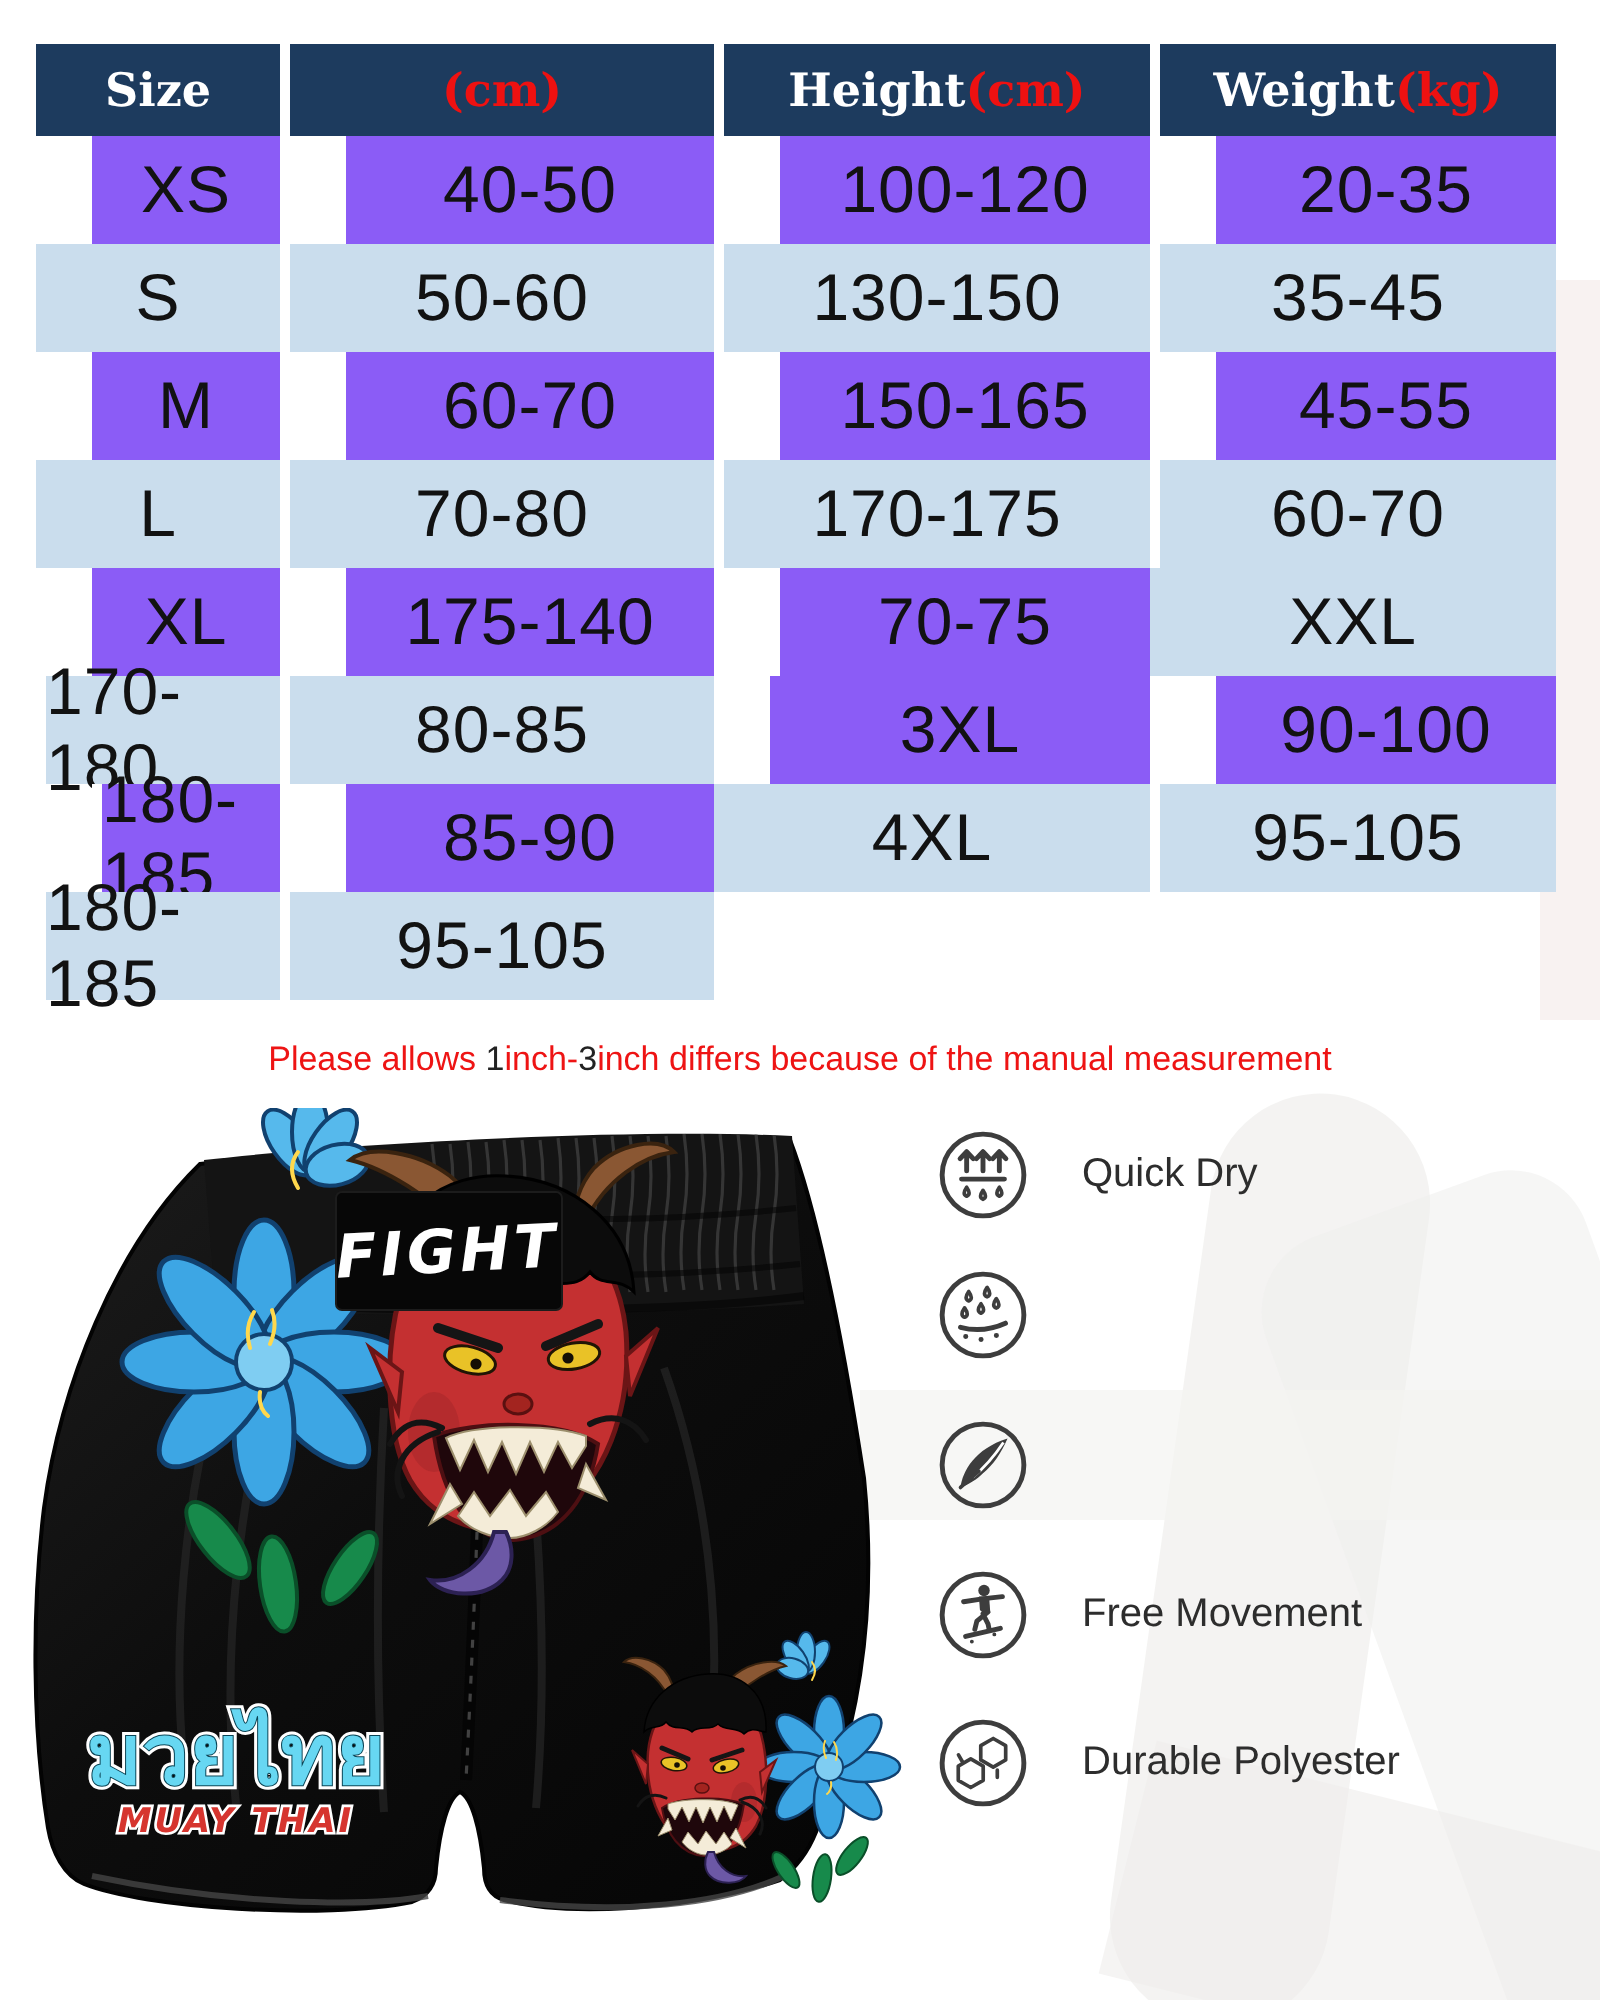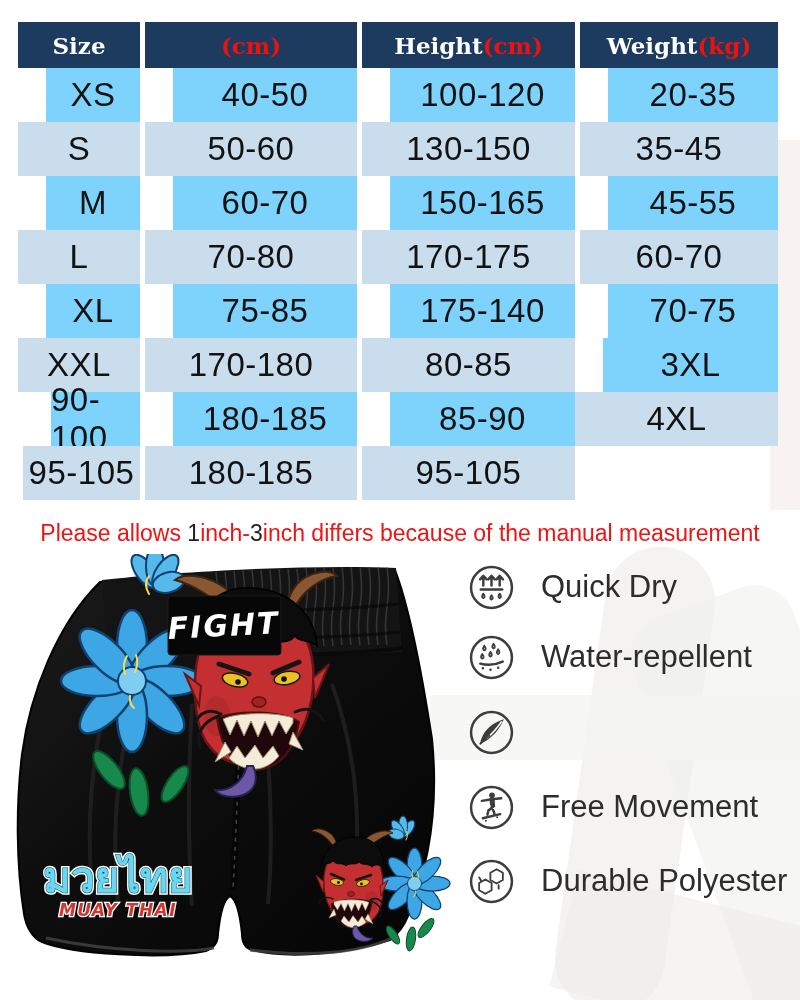--- a/index.html
+++ b/index.html
@@ -23,43 +23,43 @@
     grid-template-rows:46px repeat(8,54px);
   }
   .cell{display:flex;align-items:center;justify-content:center;box-sizing:border-box;}
   .sep{border-left:5px solid #ffffff;}
   .head{
     background:#1d3b5e;color:#ffffff;
     font-family:"DejaVu Serif",serif;font-weight:bold;font-size:23px;
     white-space:nowrap;
   }
   .head .unit{color:#ee1111;}
-  .row-odd{background:#7dd3fc;margin-left:28px;}
+  .row-odd{background:#8b5cf6;margin-left:28px;}
   .row-even{background:#cadded;}
   .data{font-size:33px;color:#121212;letter-spacing:.5px;}
 
   
   .disclaimer{
     position:absolute;left:0;top:520px;width:800px;z-index:2;
-    text-align:center;font-size:23px;color:#ee1414;white-space:nowrap;
+    text-align:center;font-size:17px;color:#ee1414;white-space:nowrap;
   }
   .disclaimer .dark{color:#222222;}
 
   
   .features{position:absolute;left:468px;top:560px;width:330px;z-index:2;}
   .feature{display:flex;align-items:center;height:54px;}
   .feature+.feature{margin-top:16px;}
   .feature:nth-child(3){margin-top:21px;}
   .feature:nth-child(4){margin-top:21px;}
   .feature:nth-child(5){margin-top:20px;}
   .fi{width:47px;height:47px;flex:0 0 47px;}
   .fi .st{fill:none;stroke:#3d3d3d;stroke-width:2.4;stroke-linecap:round;stroke-linejoin:round;}
   .fi .thin{stroke-width:1.8;}
   .fi .fl{fill:#3d3d3d;stroke:none;}
-  .feature-label{margin-left:26px;font-size:31px;color:#2d2d2d;font-weight:500;white-space:nowrap;}
+  .feature-label{margin-left:26px;font-size:20px;color:#2d2d2d;font-weight:500;white-space:nowrap;}
 
   
   .shorts{position:absolute;left:12px;top:554px;width:440px;height:446px;z-index:1;}
 </style>
 </head>
 <body>
 
 <div class="wm wm1"></div>
 <div class="wm wm2"></div>
 <div class="wm wm3"></div>
@@ -97,21 +97,20 @@
   <div class="cell data row-odd sep">60-70</div>
   <div class="cell data row-odd sep">150-165</div>
   <div class="cell data row-odd sep">45-55</div>
 
   <div class="cell data row-even">L</div>
   <div class="cell data row-even sep">70-80</div>
   <div class="cell data row-even sep">170-175</div>
   <div class="cell data row-even sep">60-70</div>
 
   <div class="cell data row-odd">XL</div>
-  <div class="cell data row-odd sep">75-85</div>
   <div class="cell data row-odd sep">175-140</div>
   <div class="cell data row-odd sep">70-75</div>
 
   <div class="cell data row-even">XXL</div>
   <div class="cell data row-even sep">170-180</div>
   <div class="cell data row-even sep">80-85</div>
 
   <div class="cell data row-odd">3XL</div>
   <div class="cell data row-odd sep">90-100</div>
   <div class="cell data row-odd sep">180-185</div>
@@ -246,21 +245,20 @@
     <svg class="fi" viewBox="0 0 46 46">
       <circle class="st" cx="23" cy="23" r="20"></circle>
       <path class="st thin" d="M16 11.5 c-1.7 2.4 -1.7 4 0 4.6 c1.7 -.6 1.7 -2.2 0 -4.6 Z"></path>
       <path class="st thin" d="M25 9.5 c-1.7 2.4 -1.7 4 0 4.6 c1.7 -.6 1.7 -2.2 0 -4.6 Z"></path>
       <path class="st thin" d="M14 19.5 c-1.7 2.4 -1.7 4 0 4.6 c1.7 -.6 1.7 -2.2 0 -4.6 Z"></path>
       <path class="st thin" d="M22 17.5 c-1.7 2.4 -1.7 4 0 4.6 c1.7 -.6 1.7 -2.2 0 -4.6 Z"></path>
       <path class="st thin" d="M29.5 15 c-1.7 2.4 -1.7 4 0 4.6 c1.7 -.6 1.7 -2.2 0 -4.6 Z"></path>
       <path class="st" d="M12 29 Q23 32 34 27"></path>
       <path class="st" d="M14.5 33.5 l.1 0 M22 35 l.1 0 M29.5 33 l.1 0"></path>
     </svg>
-    <span class="feature-label">Water-repellent</span>
   </div>
 
   <div class="feature">
     <svg class="fi" viewBox="0 0 46 46">
       <circle class="st" cx="23" cy="23" r="20"></circle>
       <path class="fl" d="M12 34 C13 26 19 15 35 10 C32 17 28 23 23 27 C20 30 16 32.5 12 34 Z"></path>
       <path d="M18 29 C24 24 29 18 33 12" fill="none" stroke="#ffffff" stroke-width="1.4"></path>
       <path class="st thin" d="M12 34 L21 26"></path>
     </svg>
   </div>

